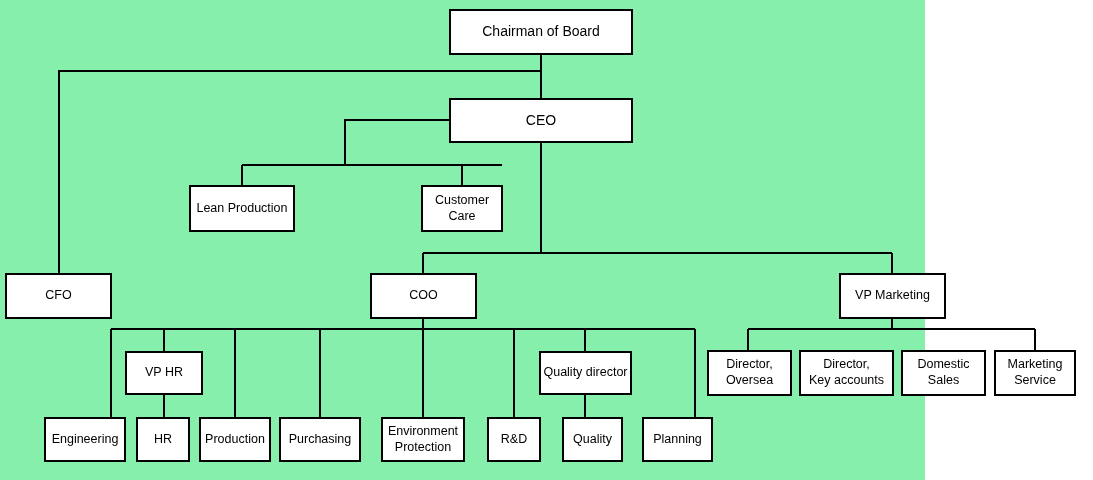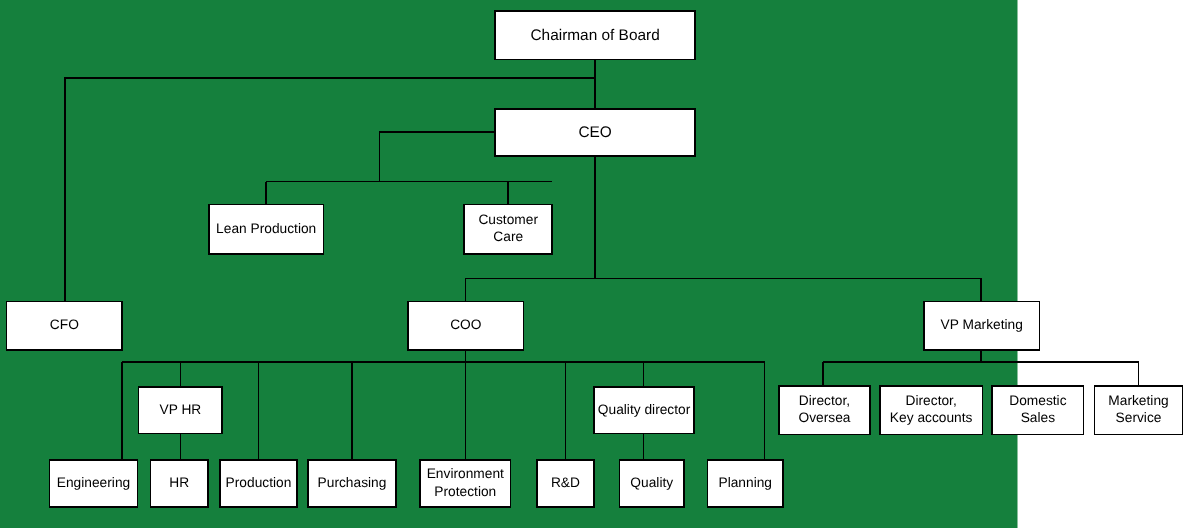--- a/index.html
+++ b/index.html
@@ -11,21 +11,21 @@
   body {
     width: 1093px;
     height: 480px;
     font-family: "Liberation Sans", sans-serif;
     overflow: hidden;
   }
   #org-chart-root {
     position: relative;
     width: 925px;
     height: 480px;
-    background: #15803d;
+    background: #86efac;
   }
   svg.chart-canvas {
     display: block;
     width: 1093px;
     height: 480px;
   }
   .node-box {
     fill: #ffffff;
     stroke: #000000;
     stroke-width: 1.4;

